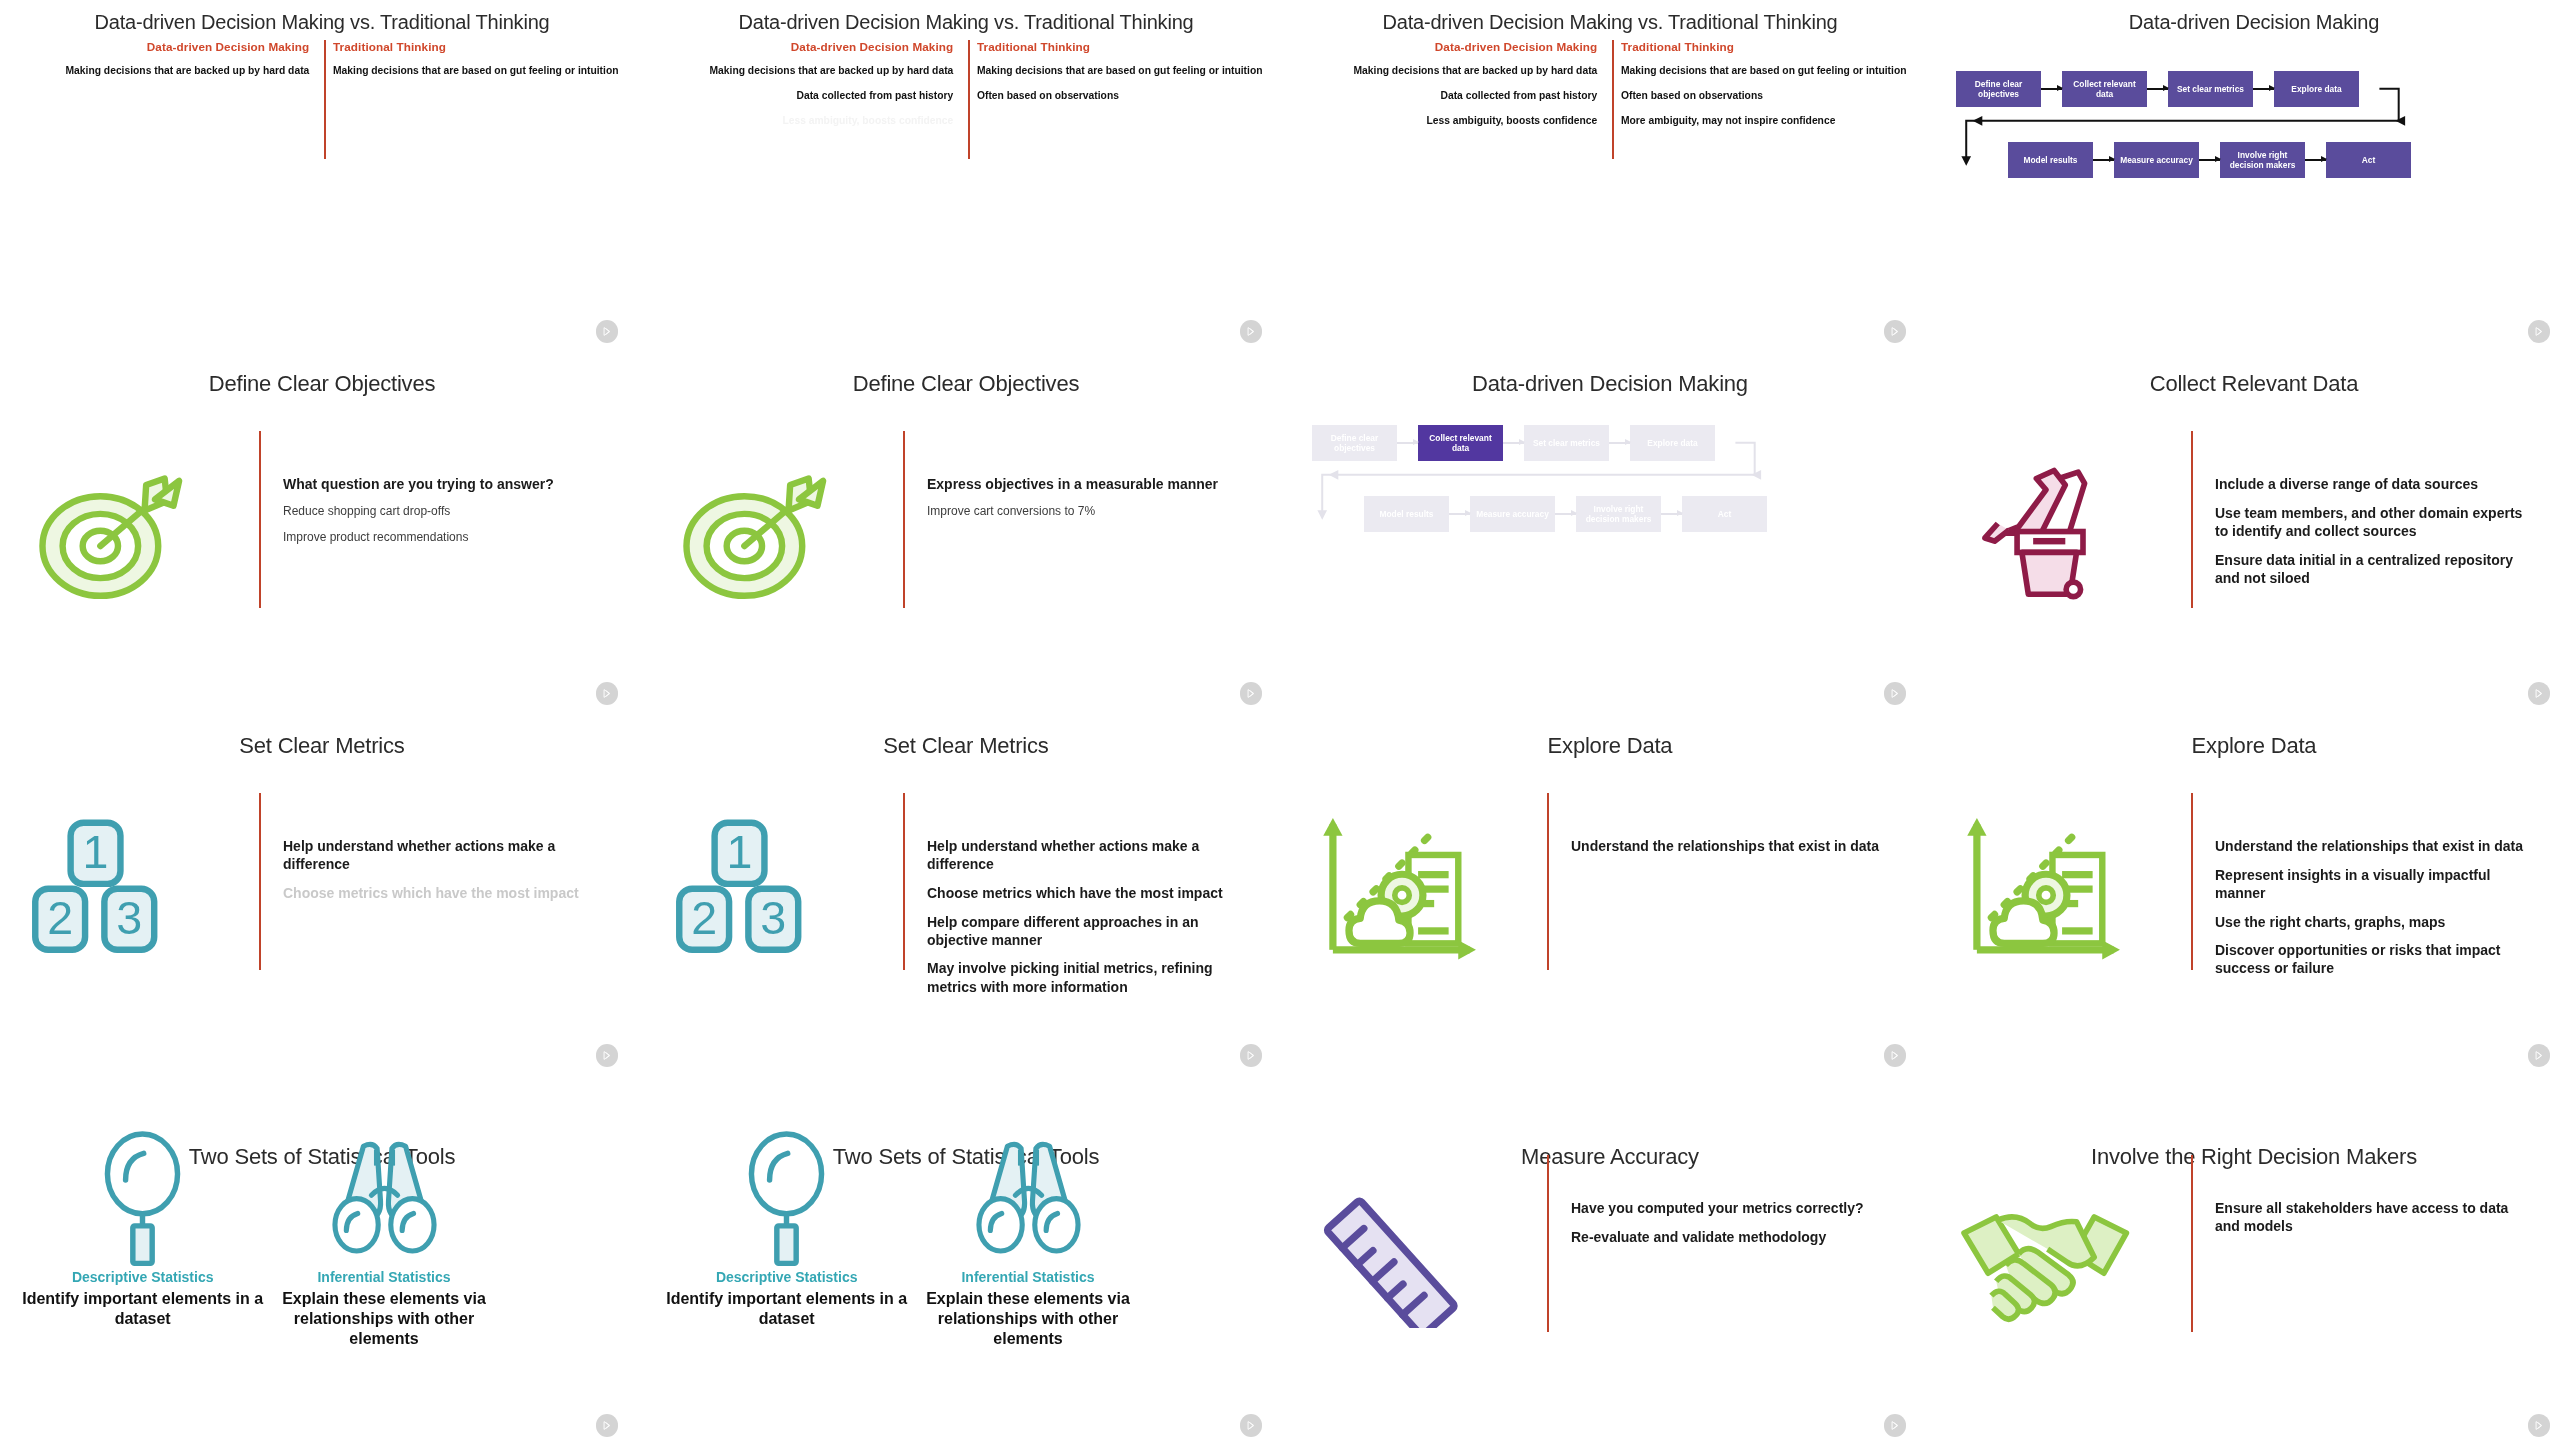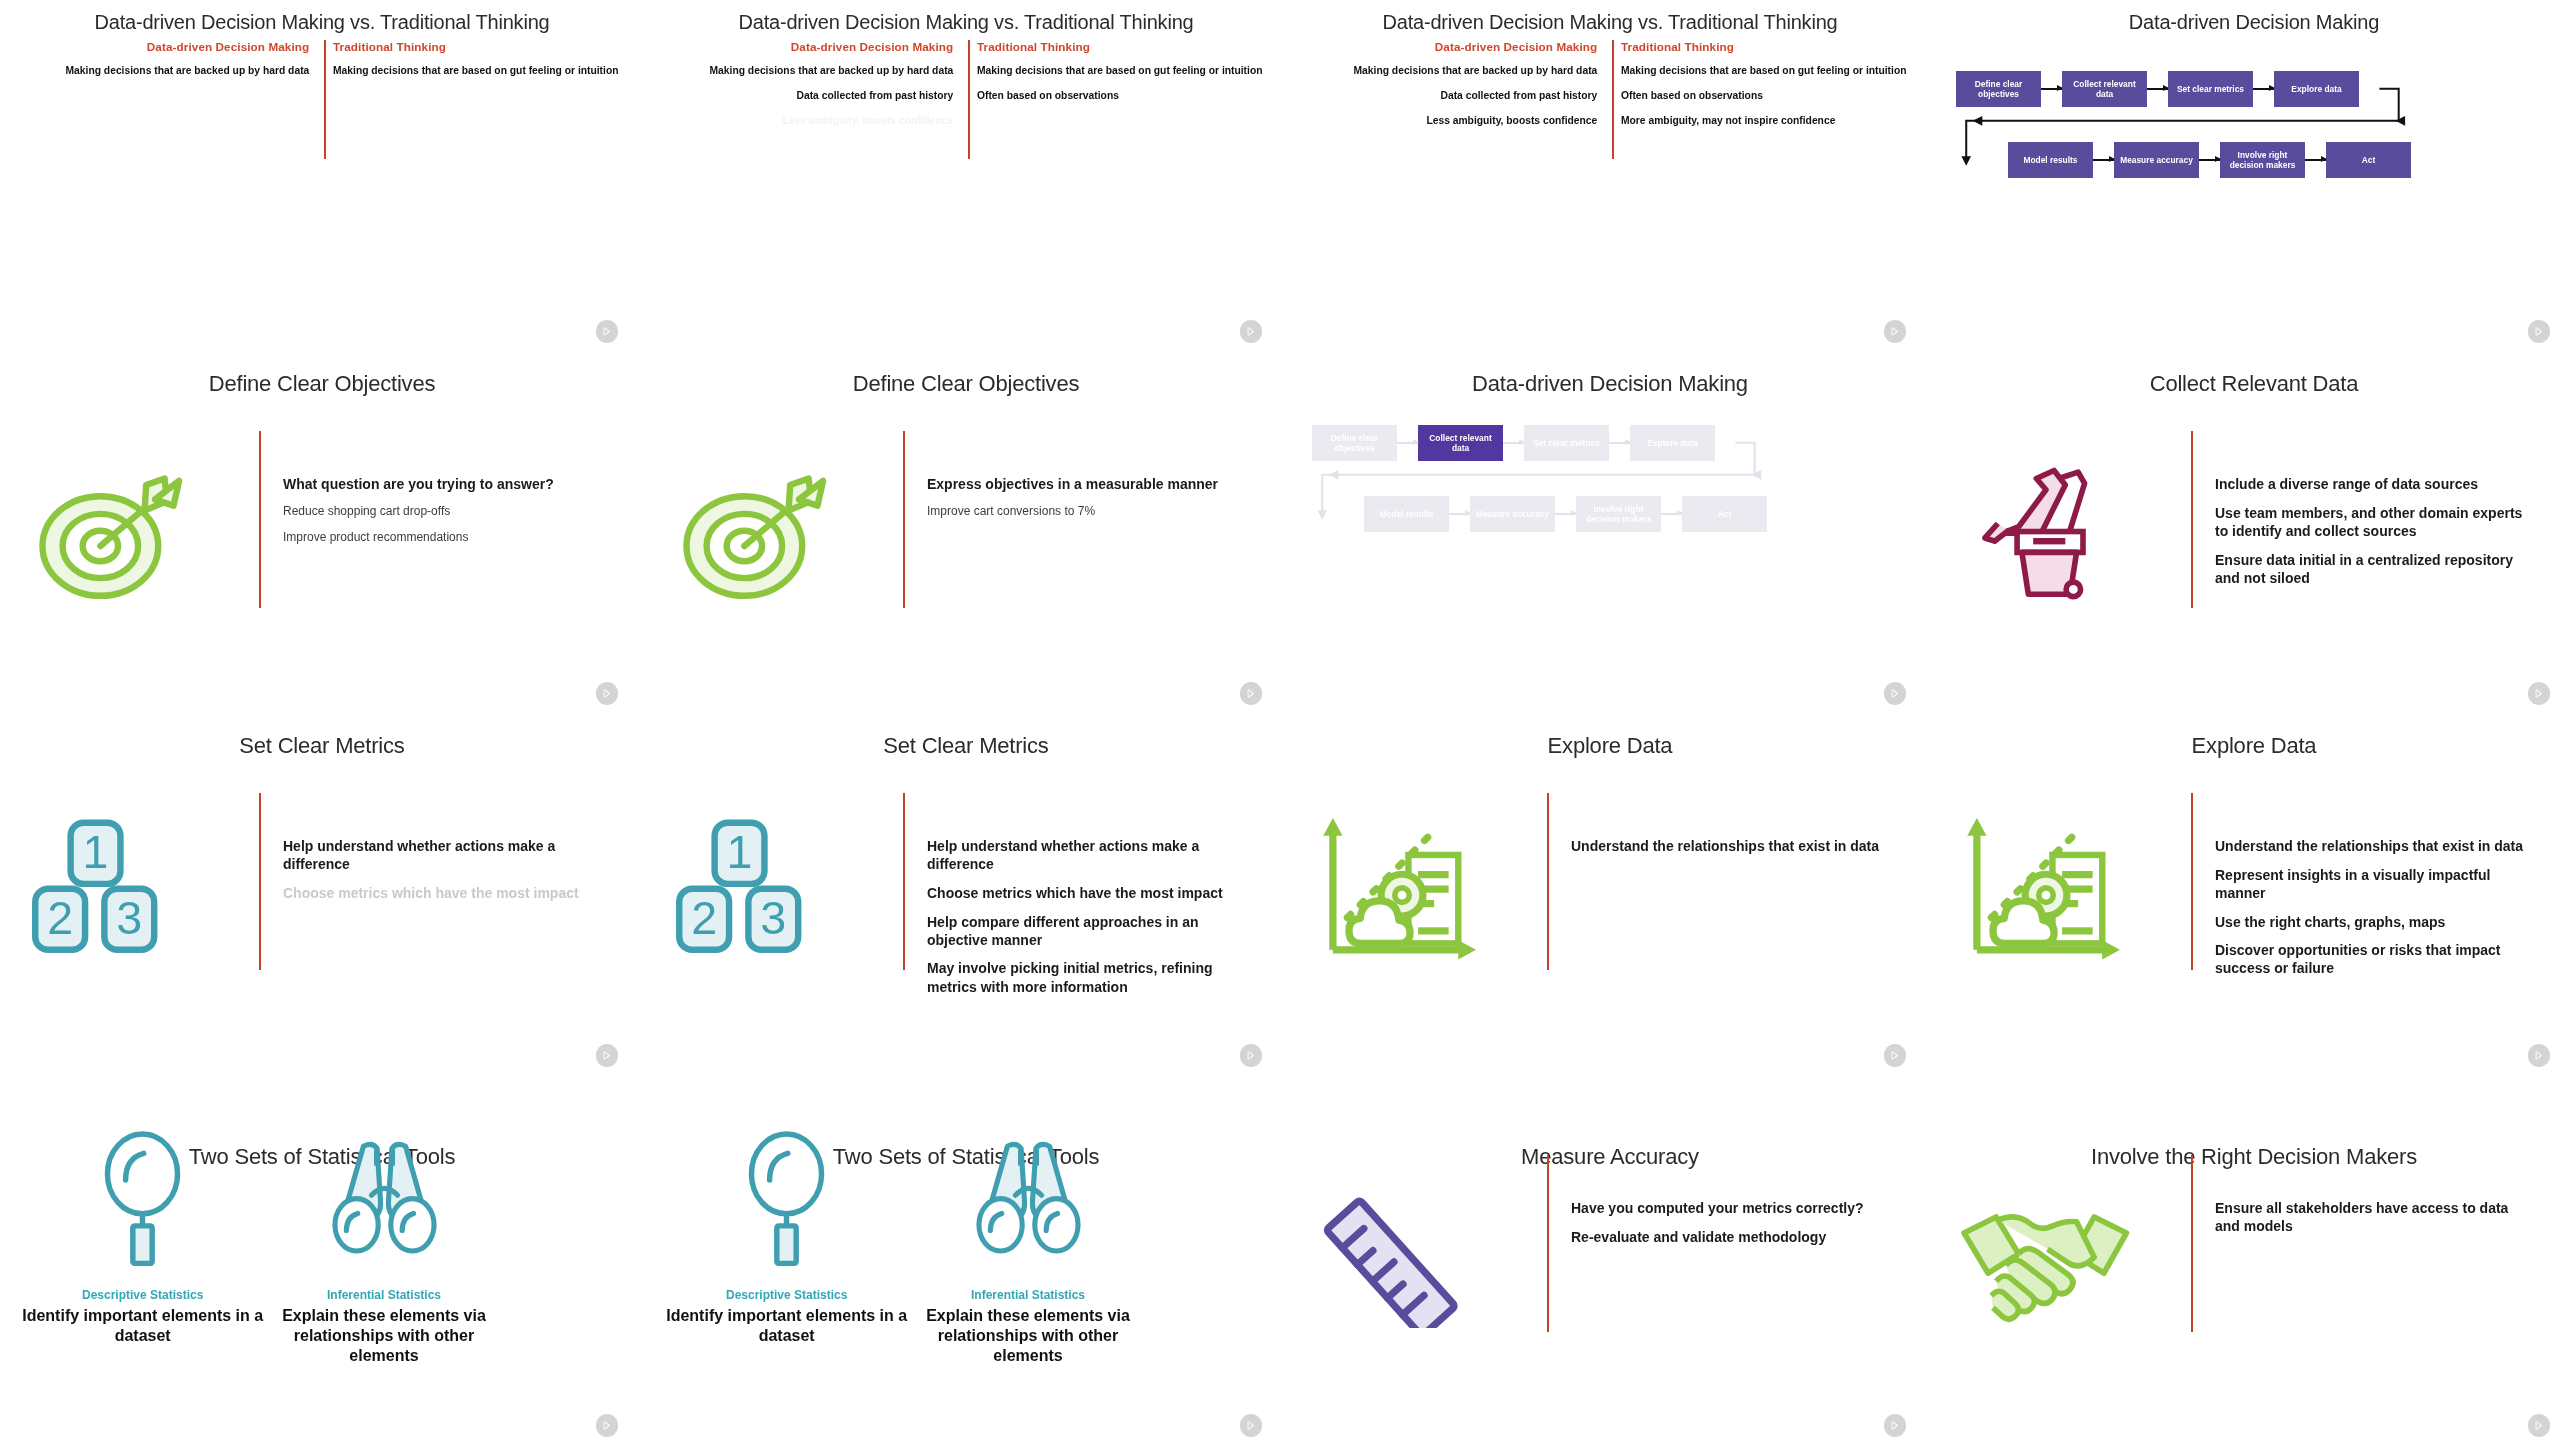--- a/index.html
+++ b/index.html
@@ -100,21 +100,21 @@
   .ib-b.light { font-weight: 400; color: #3c3c3c; font-size: 12px; }
   .ib-b.faded { color: #c9c9c9; }
 
   
   .tools { position: absolute; left: 0; top: 48px; width: 644px; height: 306px; }
   .tool-col { position: absolute; width: 250px; text-align: center; }
   .tool-1 { left: 17.7px; }
   .tool-2 { left: 259px; }
   .tool-art { height: 141px; display: flex; align-items: flex-end; justify-content: center; }
   .tool-label {
-    font-size: 12px; font-weight: 700; color: #34a7b4; margin-top: 21px;
+    font-size: 14px; font-weight: 700; color: #34a7b4; margin-top: 2px;
   }
   .tool-desc {
     font-size: 16px; font-weight: 700; color: #111; line-height: 1.25; margin-top: 4px;
   }
 </style>
 </head>
 <body>
 
 <div class="deck-grid">
     <div class="slide">

